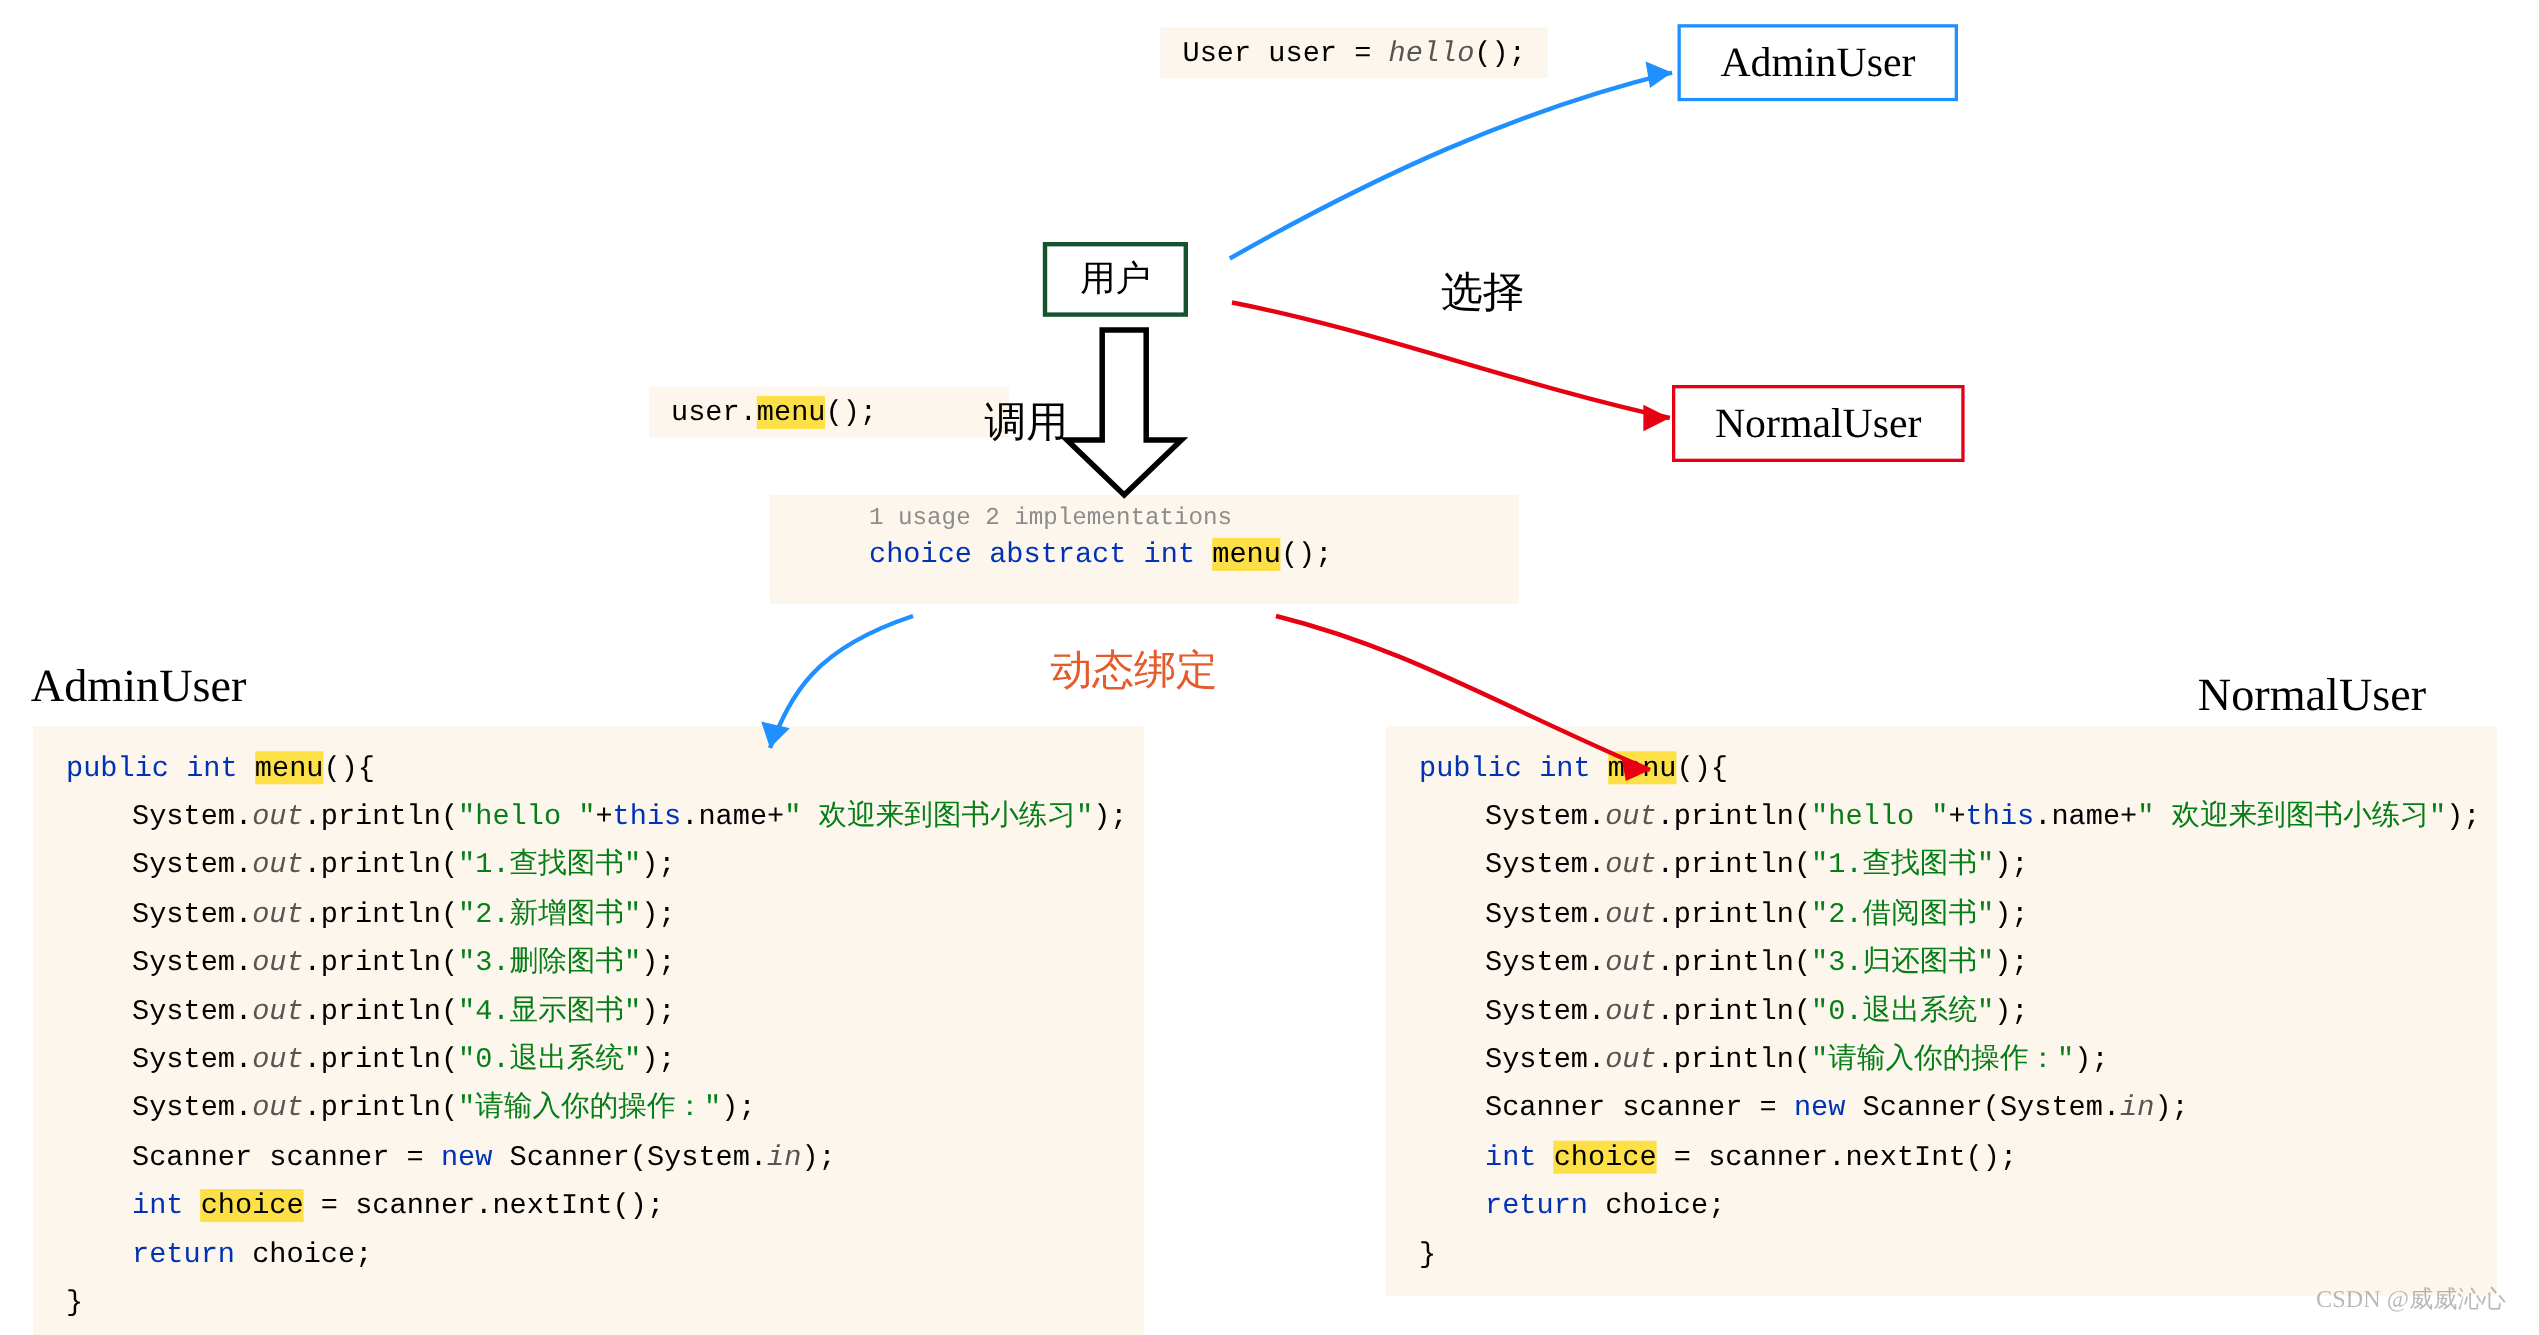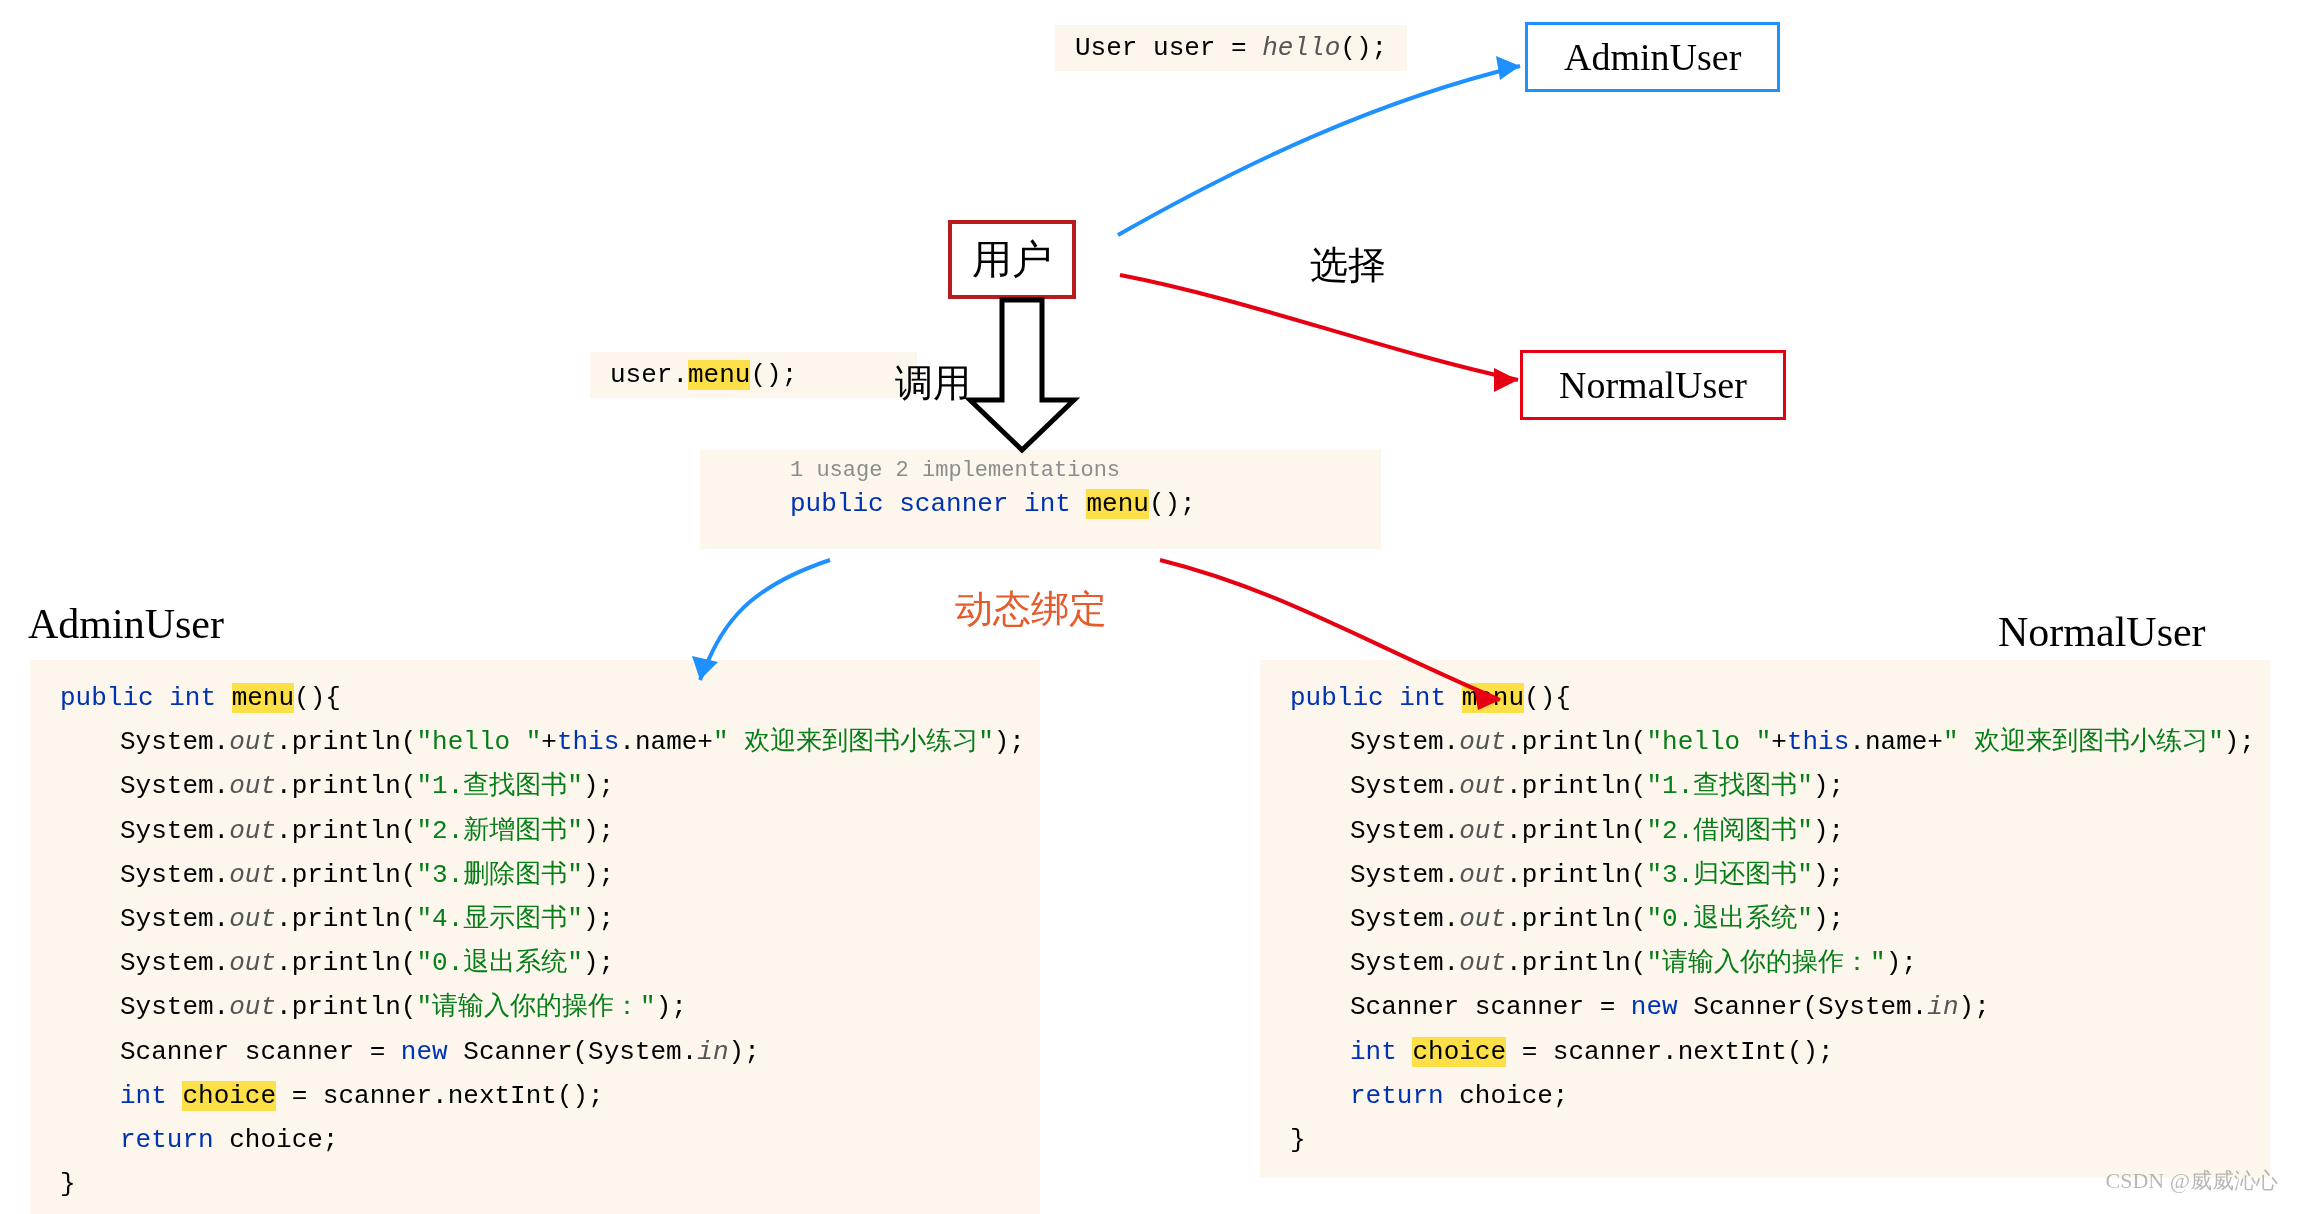--- a/index.html
+++ b/index.html
@@ -16,22 +16,22 @@
     position: absolute;
     background: #fcf6ec;
     font-family: "Consolas", "Courier New", monospace;
     font-size: 26px;
     padding: 8px 20px;
     white-space: nowrap;
   }
   .snippet.big { font-size: 26px; line-height: 1.7; padding: 16px 20px 16px 30px; }
   .label { position: absolute; font-family: "SimSun", serif; font-size: 38px; }
   .box-user {
-    position: absolute; border: 4px solid #b91c1c; padding: 8px 20px;
-    font-family: "SimSun", serif; font-size: 40px; background: #fff;
+    position: absolute; border: 4px solid #14532d; padding: 8px 30px;
+    font-family: "SimSun", serif; font-size: 32px; background: #fff;
   }
   .box-admin {
     position: absolute; border: 3px solid #1e90ff; padding: 10px 36px;
     font-family: "SimSun", serif; font-size: 38px;
   }
   .box-normal {
     position: absolute; border: 3px solid #e60012; padding: 10px 36px;
     font-family: "SimSun", serif; font-size: 38px;
   }
   .kw { color: #0033b3; }
@@ -74,21 +74,21 @@
   <span>user.</span><span class="hl">menu</span><span>();</span>
 </div>
 
 <div class="label" style="left:895px; top:358px;">
   <span>调用</span>
 </div>
 
 <div class="snippet" style="left:700px; top:450px; width:681px; padding:8px 20px 30px 90px;">
   <div class="comment" style="font-size:22px;">1 usage   2 implementations</div>
   <div style="margin-top:6px;">
-    <span class="kw">public scanner int </span><span class="hl">menu</span><span>();</span>
+    <span class="kw">choice abstract int </span><span class="hl">menu</span><span>();</span>
   </div>
 </div>
 
 <div class="label" style="left:955px; top:584px; color:#e55b2b;">
   <span>动态绑定</span>
 </div>
 
 <div class="label" style="left:28px; top:600px; font-size:42px;">
   <span>AdminUser</span>
 </div>

